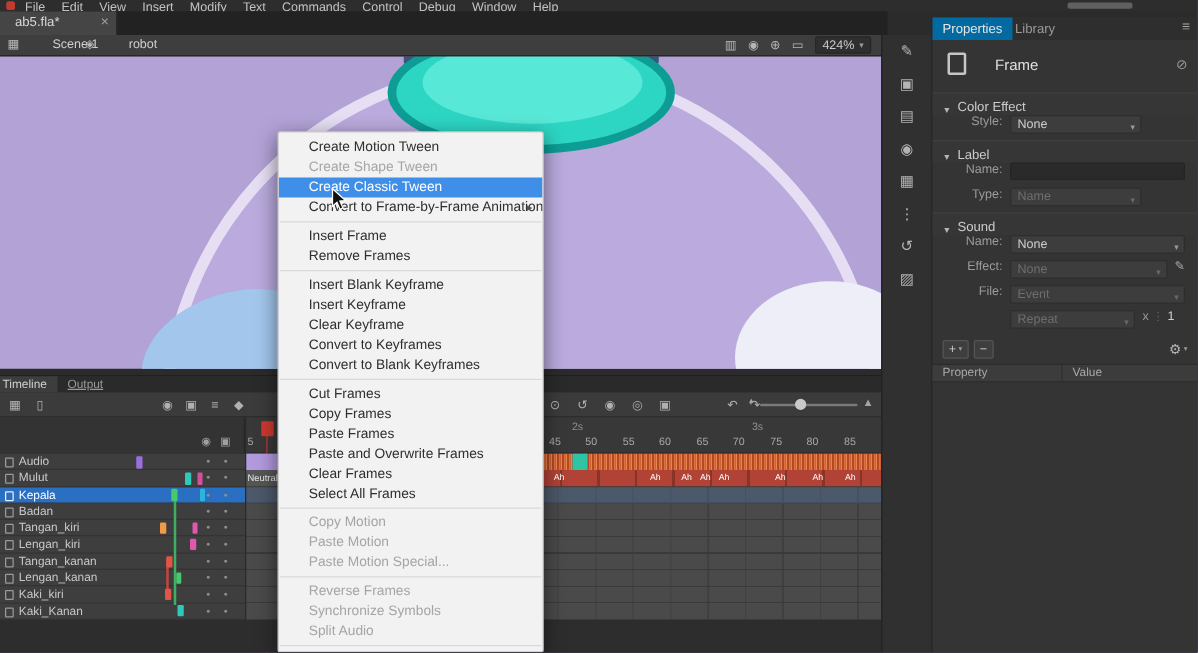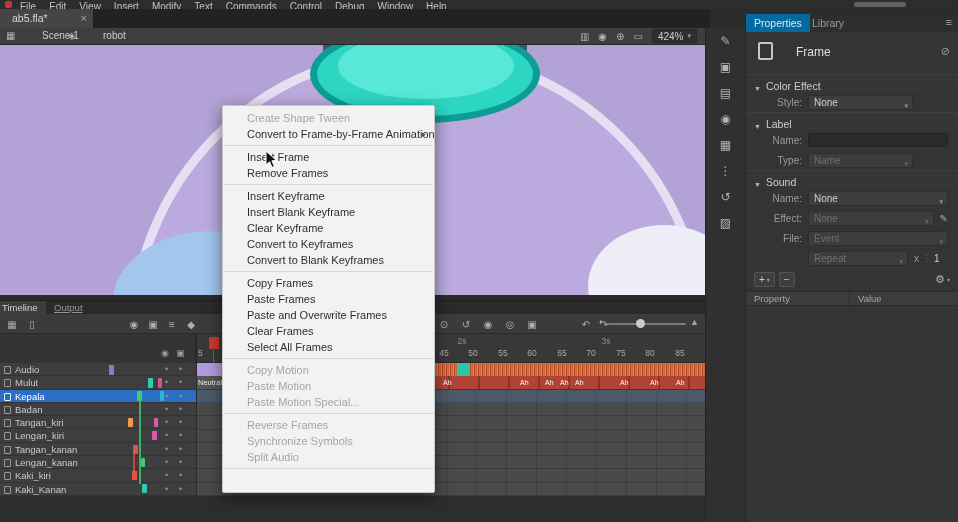--- a/index.html
+++ b/index.html
@@ -124,21 +124,21 @@
   .p-tab.active { left:0; color:#e6e6e6; background:#0369a1; }
   .p-tab.second { left:58px; }
   #props-menu-icon { position:absolute; right:6px; top:2px; font-size:11px; color:#a8a8a8; }
   #obj-block { position:relative; height:42px; }
   #frame-icon { position:absolute; left:12px; top:10px; width:15px; height:18px; border:2px solid #c6c6c6; border-radius:2px; }
   #obj-label { position:absolute; left:50px; top:13px; font-size:12px; color:#e0e0e0; }
   #obj-opt-icon { position:absolute; right:8px; top:13px; font-size:11px; color:#9a9a9a; }
   .sec { position:relative; height:18px; display:flex; align-items:flex-end; gap:5px; padding:0 8px; border-top:1px solid #3f3f3f; background:#363636; }
   .sec .tri { font-size:7px; color:#b5b5b5; }
   .sec .sec-title { font-size:10.5px; color:#cccccc; }
-  .prow { position:relative; display:flex; align-items:center; height:20px; padding:0 10px; }
+  .prow { position:relative; display:flex; align-items:flex-start; height:20px; padding:0 10px; }
   .plabel { width:46px; text-align:right; margin-right:6px; font-size:10px; color:#9b9b9b; flex:none; }
   .dd { position:relative; height:15px; line-height:13px; background:#3d3d3d; border:1px solid #2e2e2e; border-radius:2px;
     font-size:10px; color:#cfcfcf; padding:0 14px 0 5px; }
   .dd .caret { position:absolute; right:4px; top:3px; font-size:7px; color:#9a9a9a; }
   .dd.disabled { color:#6e6e6e; }
   .dd.disabled .caret { color:#6a6a6a; }
   .w105{width:105px} .w140{width:140px} .w128{width:128px} .w100{width:100px}
   .inp { width:140px; height:14px; background:#2a2a2a; border:1px solid #242424; border-radius:2px; }
   .mini-icon { font-size:10px; color:#a8a8a8; margin-left:6px; }
   #times-x { font-size:10px; color:#9b9b9b; margin-left:6px; }
@@ -369,22 +369,30 @@
       </div>
       <div id="fr-kepala-tint"></div>
     </div>
 
     <div id="tl-vsep"></div>
     <div id="tl-bottom"></div>
   </div>
 
   <div id="ctxmenu">
 
+  <div class="cm-item">
+        <span class="cm-label">Create Motion Tween</span>
+        
+      </div>
       <div class="cm-item disabled">
         <span class="cm-label">Create Shape Tween</span>
+        
+      </div>
+      <div class="cm-item highlighted">
+        <span class="cm-label">Create Classic Tween</span>
         
       </div>
       <div class="cm-item has-sub">
         <span class="cm-label">Convert to Frame-by-Frame Animation</span>
         <span class="cm-arrow">▸</span>
       </div>
       <div class="cm-item separator">
         <span class="cm-label"></span>
         
       </div>
@@ -394,41 +402,45 @@
       </div>
       <div class="cm-item">
         <span class="cm-label">Remove Frames</span>
         
       </div>
       <div class="cm-item separator">
         <span class="cm-label"></span>
         
       </div>
       <div class="cm-item">
+        <span class="cm-label">Insert Blank Keyframe</span>
+        
+      </div>
+      <div class="cm-item">
         <span class="cm-label">Insert Keyframe</span>
-        
-      </div>
-      <div class="cm-item">
-        <span class="cm-label">Insert Blank Keyframe</span>
         
       </div>
       <div class="cm-item">
         <span class="cm-label">Clear Keyframe</span>
         
       </div>
       <div class="cm-item">
         <span class="cm-label">Convert to Keyframes</span>
         
       </div>
       <div class="cm-item">
         <span class="cm-label">Convert to Blank Keyframes</span>
         
       </div>
       <div class="cm-item separator">
         <span class="cm-label"></span>
+        
+      </div>
+      <div class="cm-item">
+        <span class="cm-label">Cut Frames</span>
         
       </div>
       <div class="cm-item">
         <span class="cm-label">Copy Frames</span>
         
       </div>
       <div class="cm-item">
         <span class="cm-label">Paste Frames</span>
         
       </div>

